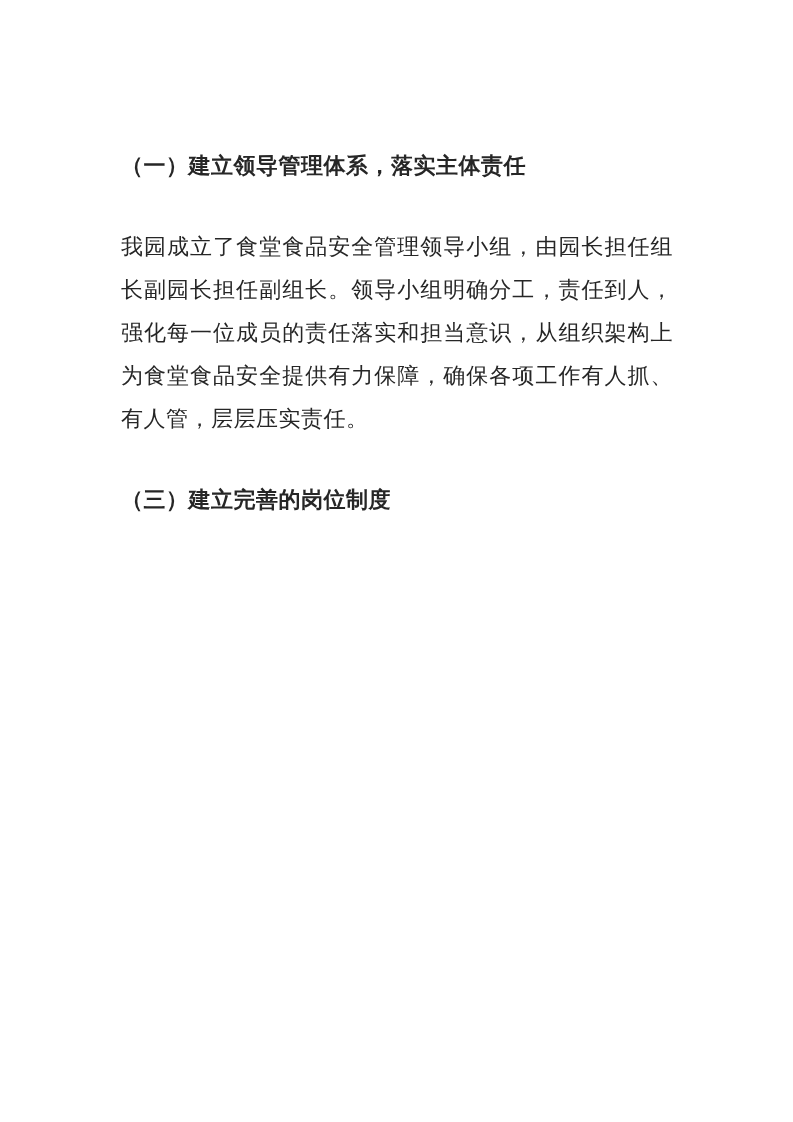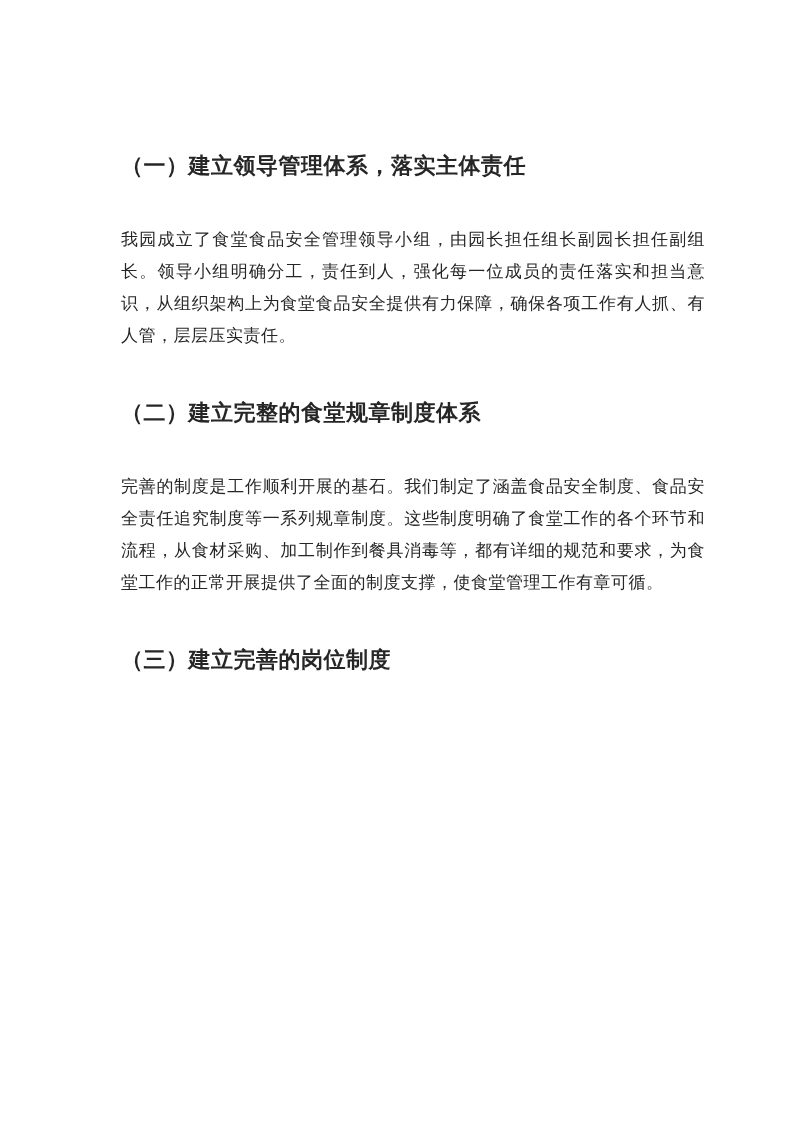--- a/index.html
+++ b/index.html
@@ -12,61 +12,56 @@
     height: 1122px;
     background: #ffffff;
     font-family: "Liberation Sans", sans-serif;
     color: #262626;
     overflow: hidden;
   }
   .page {
     box-sizing: border-box;
     width: 793px;
     height: 880px;
-    padding: 144px 88px 40px 121px;
+    padding: 144px 120px 40px 121px;
     background: #ffffff;
     overflow: hidden;
   }
   
   .sec-heading {
     font-size: 22px;
     font-weight: 700;
     line-height: 43px;
     margin: 38px 0 0 0;
     color: #262626;
     letter-spacing: 0.5px;
   }
   .sec-heading.first {
     margin-top: 0;
   }
   .sec-body {
-    font-size: 17px;
+    font-size: 22px;
     font-weight: 400;
-    line-height: 32px;
+    line-height: 43px;
     margin: 38px 0 0 0;
     color: #262626;
     text-align: justify;
     text-justify: inter-ideograph;
     letter-spacing: 0.5px;
     word-break: break-all;
-    font-family: Liberation Mono, monospace;
   }
 </style>
 </head>
 <body>
 
 <main class="page">
 
   <section>
     <h2 class="sec-heading first">（一）建立领导管理体系，落实主体责任</h2>
     <p class="sec-body">我园成立了食堂食品安全管理领导小组，由园长担任组长副园长担任副组长。领导小组明确分工，责任到人，强化每一位成员的责任落实和担当意识，从组织架构上为食堂食品安全提供有力保障，确保各项工作有人抓、有人管，层层压实责任。</p>
   </section>
 
-  <section>
-    <h2 class="sec-heading">（二）建立完整的食堂规章制度体系</h2>
-    <p class="sec-body">完善的制度是工作顺利开展的基石。我们制定了涵盖食品安全制度、食品安全责任追究制度等一系列规章制度。这些制度明确了食堂工作的各个环节和流程，从食材采购、加工制作到餐具消毒等，都有详细的规范和要求，为食堂工作的正常开展提供了全面的制度支撑，使食堂管理工作有章可循。</p>
-  </section>
 
   <section>
     <h2 class="sec-heading">（三）建立完善的岗位制度</h2>
   </section>
 
 </main>
 
 </body></html>

